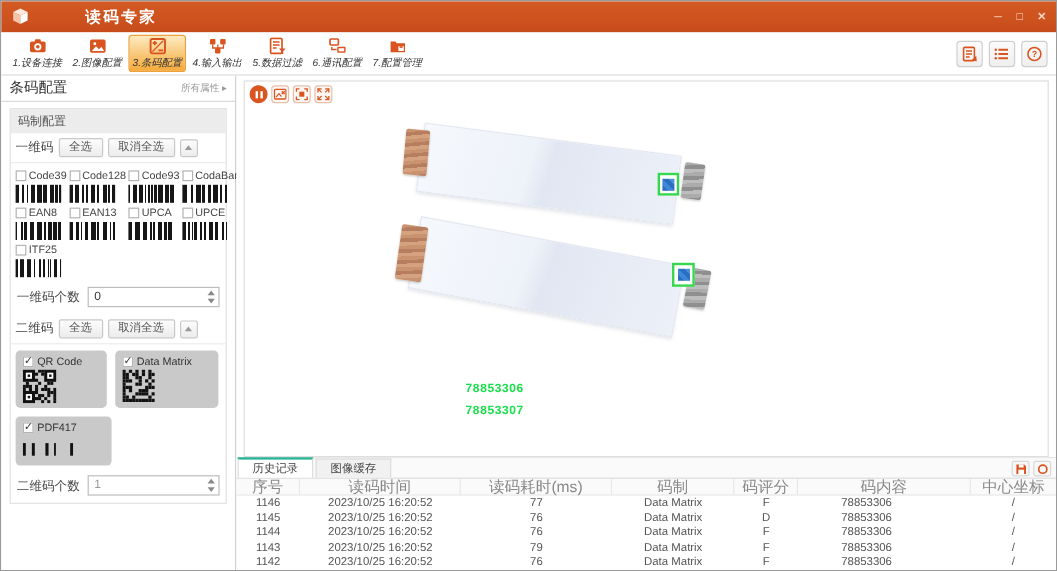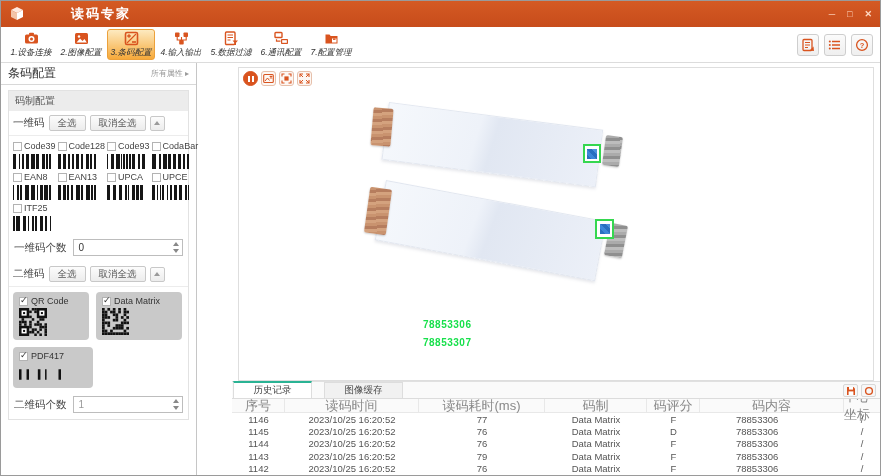--- a/index.html
+++ b/index.html
@@ -21,21 +21,21 @@
   .step { width:48px; display:flex; flex-direction:column; align-items:center; justify-content:center;
           gap:1px; margin:2px 1px; border-radius:3px; border:1px solid transparent; }
   .step.active { background:linear-gradient(#fdeac0,#f6a93a); border-color:#eca13b; }
   .step .lbl { font-size:8.5px; color:#333; white-space:nowrap; }
   .step svg { width:15px; height:15px; display:block; }
   .tb-right { position:absolute; right:7px; top:7px; display:flex; gap:5px; }
   .tb-btn { width:22px; height:22px; border:1px solid #cecece; border-radius:3px;
             background:linear-gradient(#fbfbfb,#efefef); display:flex; align-items:center; justify-content:center; }
 
   
-  .content { display:flex; height:413px;gap:35px; }
+  .content { display:flex; height:413px; }
   .left-panel { width:196px; border-right:1px solid #c6c6c6; display:flex; flex-direction:column; background:#fff; }
   .panel-header { height:22px; display:flex; align-items:center; padding:0 7px;
                   border-bottom:1px solid #d8d8d8; font-size:12px; color:#333; flex:none; }
   .all-props { margin-left:auto; font-size:8px; color:#999; }
   .left-body { flex:1; padding:5px 7px 0 7px; }
   .group { border:1px solid #e2e2e2; }
 
   .sec-bar { background:#ececec; font-size:10px; color:#555; padding:3px 6px; }
   .ctl-row { display:flex; align-items:center; gap:4px; padding:4px 4px; border-bottom:1px solid #ececec;
              font-size:10.5px; color:#444; }
@@ -89,22 +89,22 @@
   .foil-cu { position:absolute; background:repeating-linear-gradient(170deg,#c9936f 0 3px,#b67d5e 3px 6px,#d4a27e 6px 9px); border-radius:2px; box-shadow:0 1px 2px rgba(0,0,0,.2); }
   .foil-ag { position:absolute; background:repeating-linear-gradient(170deg,#ababab 0 3px,#8f8f8f 3px 6px,#bdbdbd 6px 9px); border-radius:2px; box-shadow:0 1px 2px rgba(0,0,0,.2); }
   .dcode { position:absolute; border:2px solid #35d74f; background:#fff; display:flex; align-items:center; justify-content:center; }
   .dcode i { display:block; width:10px; height:10px;
              background:linear-gradient(45deg,#2a6fc0 25%,#3d86d8 25% 50%,#2a6fc0 50% 75%,#4c90dc 75%); }
   .ovl-txt { position:absolute; font-size:10px; font-weight:bold; letter-spacing:.5px; }
 
   .bottom { height:95px; flex:none; display:flex; flex-direction:column; border-top:1px solid #e0e0e0; }
   .tabbar { height:17px; background:#fafafa; border-bottom:1px solid #dcdcdc; display:flex; align-items:flex-end;
             padding-left:1px; position:relative; flex:none; }
-  .tab { width:79px; height:16px; display:flex; align-items:center; justify-content:center; font-size:9.5px;
-         color:#444; background:#f1f1f1; border:1px solid #ddd; border-bottom:none; margin-right:12px; }
+  .tab { width:63px; height:16px; display:flex; align-items:center; justify-content:center; font-size:9.5px;
+         color:#444; background:#f1f1f1; border:1px solid #ddd; border-bottom:none; margin-right:2px; }
   .tab.active { background:#fff; border-top:2px solid #2ab394; height:17px; }
   .bt-icons { position:absolute; right:4px; top:2px; display:flex; gap:3px; }
   .bt-btn { width:15px; height:13px; border:1px solid #d8d8d8; border-radius:2px; background:#f7f7f7;
             display:flex; align-items:center; justify-content:center; }
 
   .tbl { flex:1; overflow:hidden; }
   .thead { display:flex; height:14px; background:#fafafa; border-bottom:1px solid #e8e8e8; }
   .th { font-size:13px; color:#888; display:flex; align-items:center; justify-content:center;
         border-right:1px solid #e8e8e8; }
   .th:last-child { border-right:none; }

